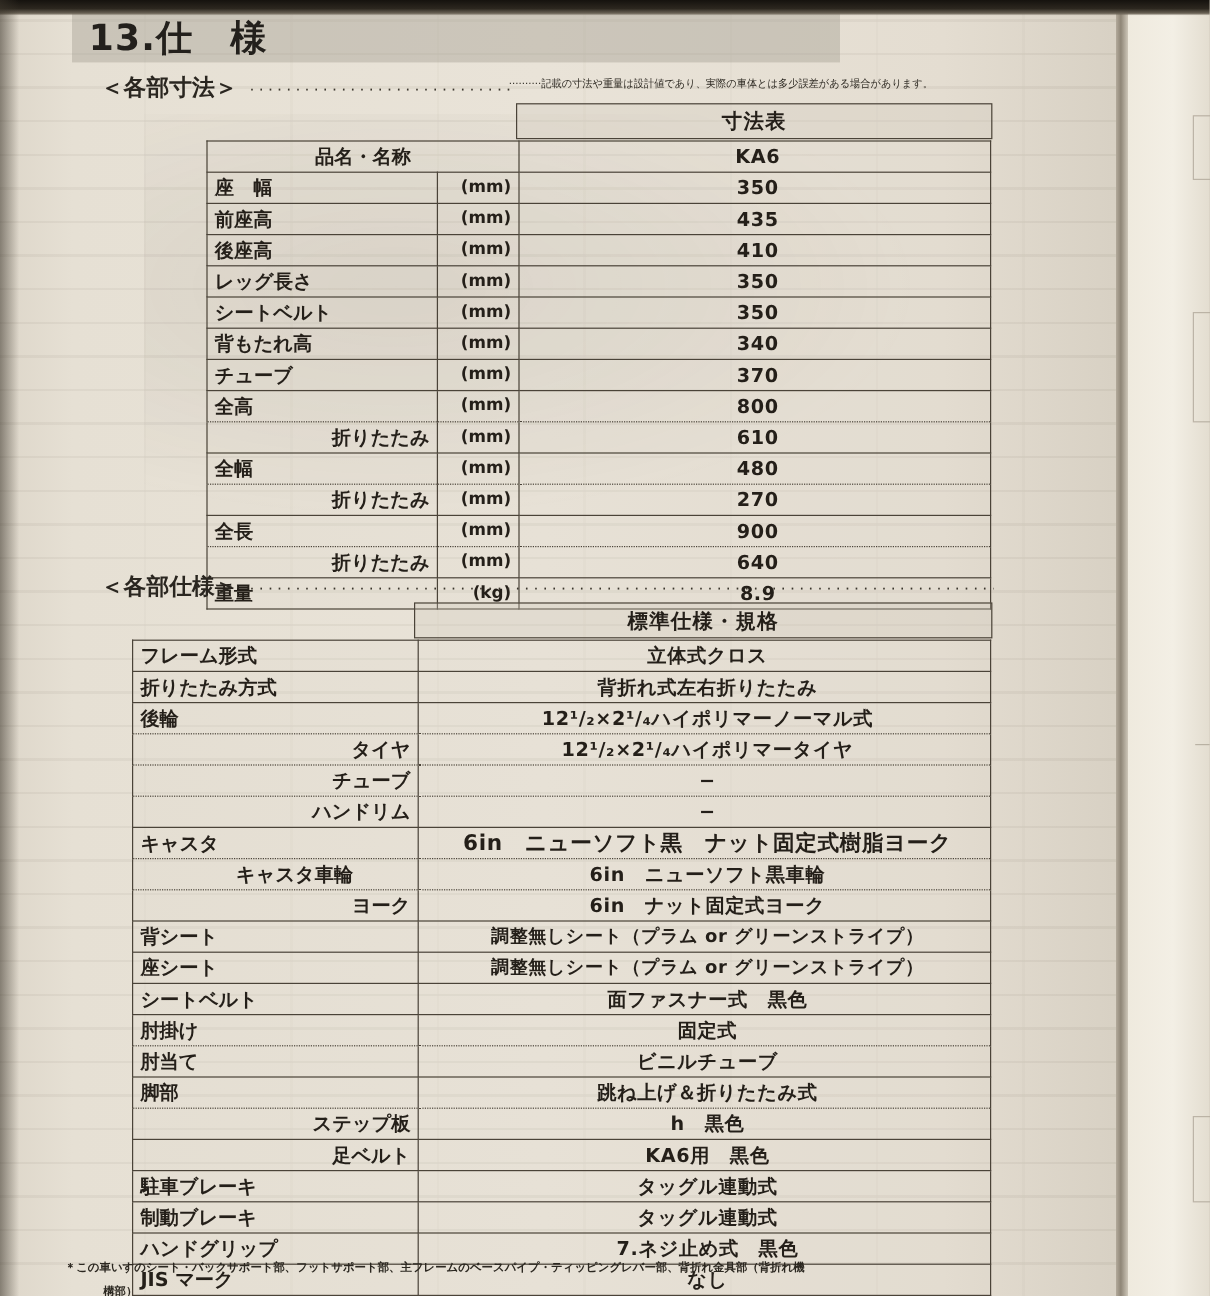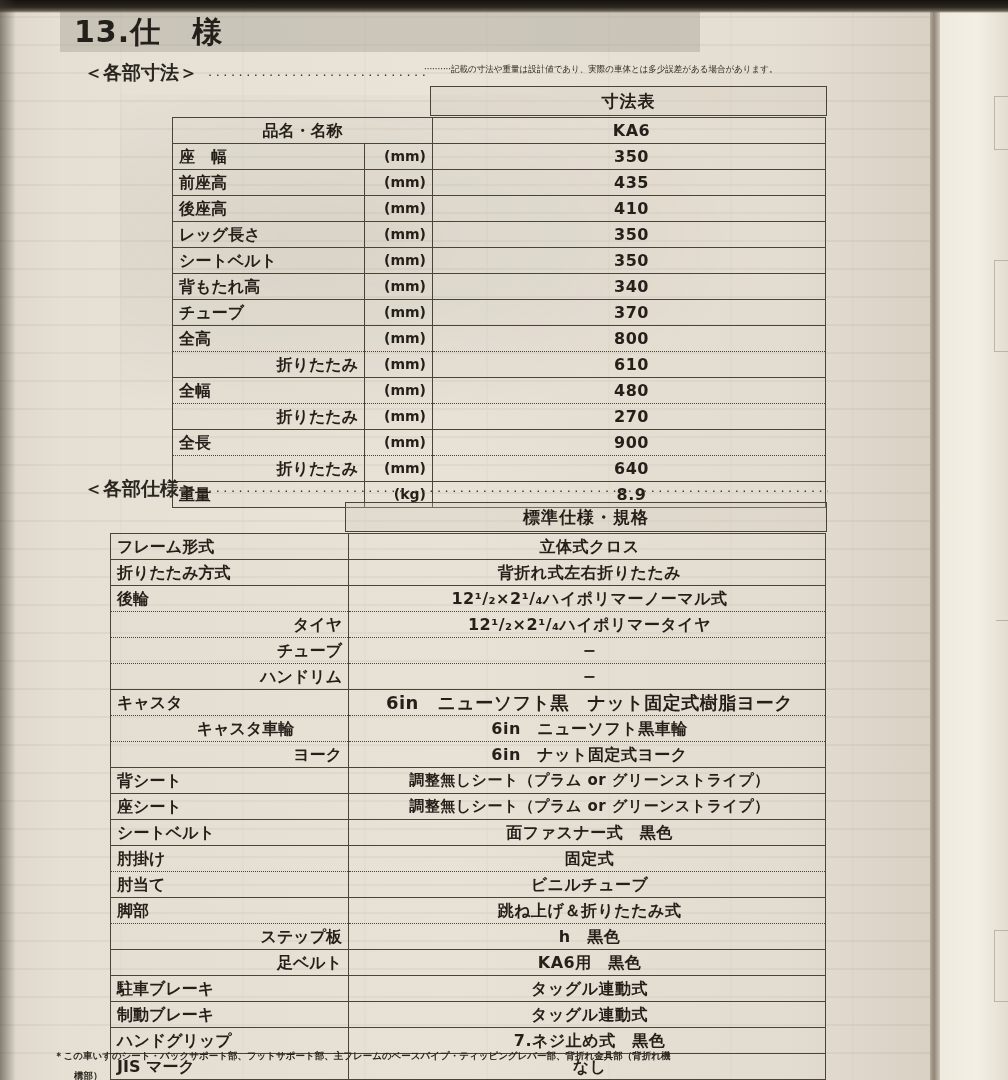--- a/index.html
+++ b/index.html
@@ -98,21 +98,21 @@
   table.spec tr.sub td{border-top:1.5px dotted #4a4338;}
   table.spec tr.subtop td{border-bottom:1.5px dotted #4a4338;margin-top:20px;}
   .cap{text-align:center;font-size:16px;}
 
   .footnote{
     position:absolute;left:54px;top:1050px;width:900px;
     font-size:9.5px;font-weight:700;color:#2b2720;white-space:nowrap;
     letter-spacing:0px;
   }
   .footnote2{
-    position:absolute;left:74px;top:1070px;width:880px;height:10px;
+    position:absolute;left:86px;top:1070px;width:880px;height:10px;
     overflow:hidden;font-size:9.5px;font-weight:700;color:#2b2720;white-space:nowrap;
   }
 </style>
 </head>
 <body>
 
 <div class="page">
 
   <div class="ghost"></div>
   <div class="ghost2"></div>

